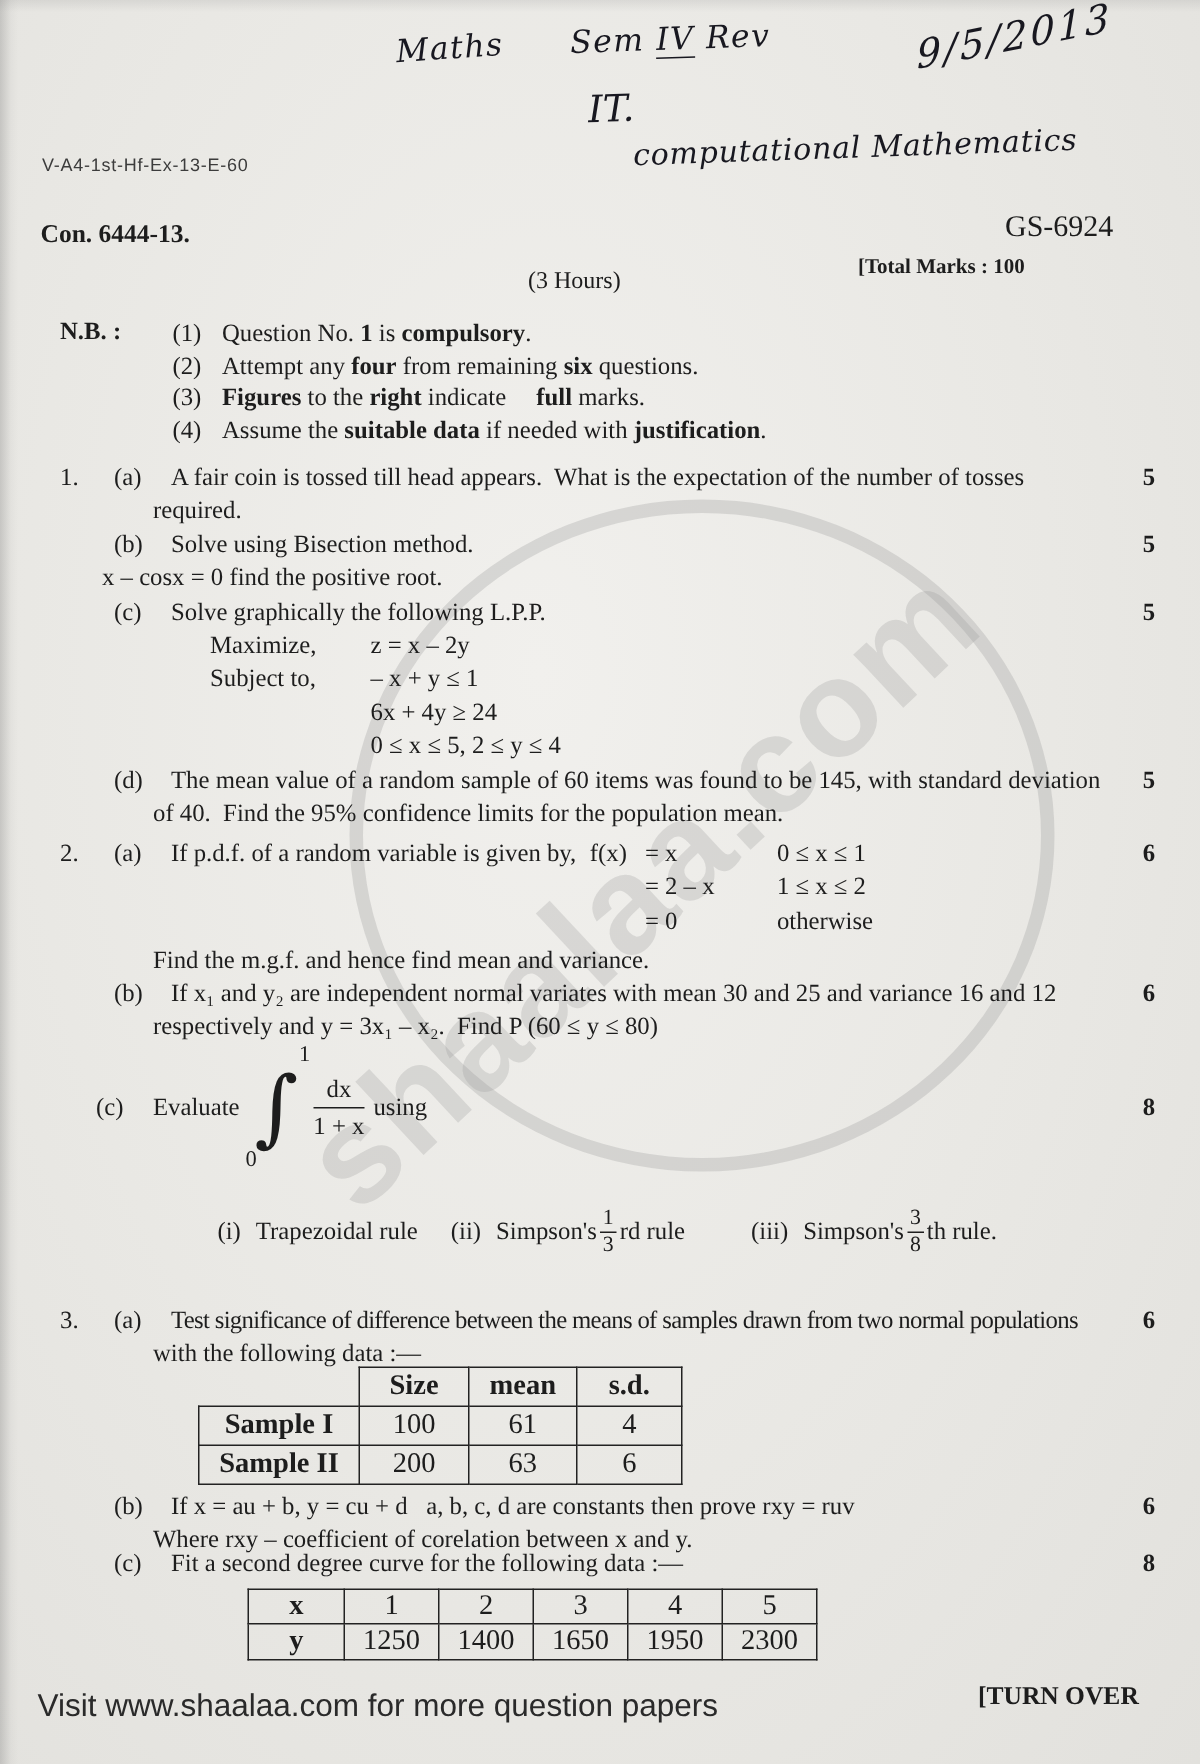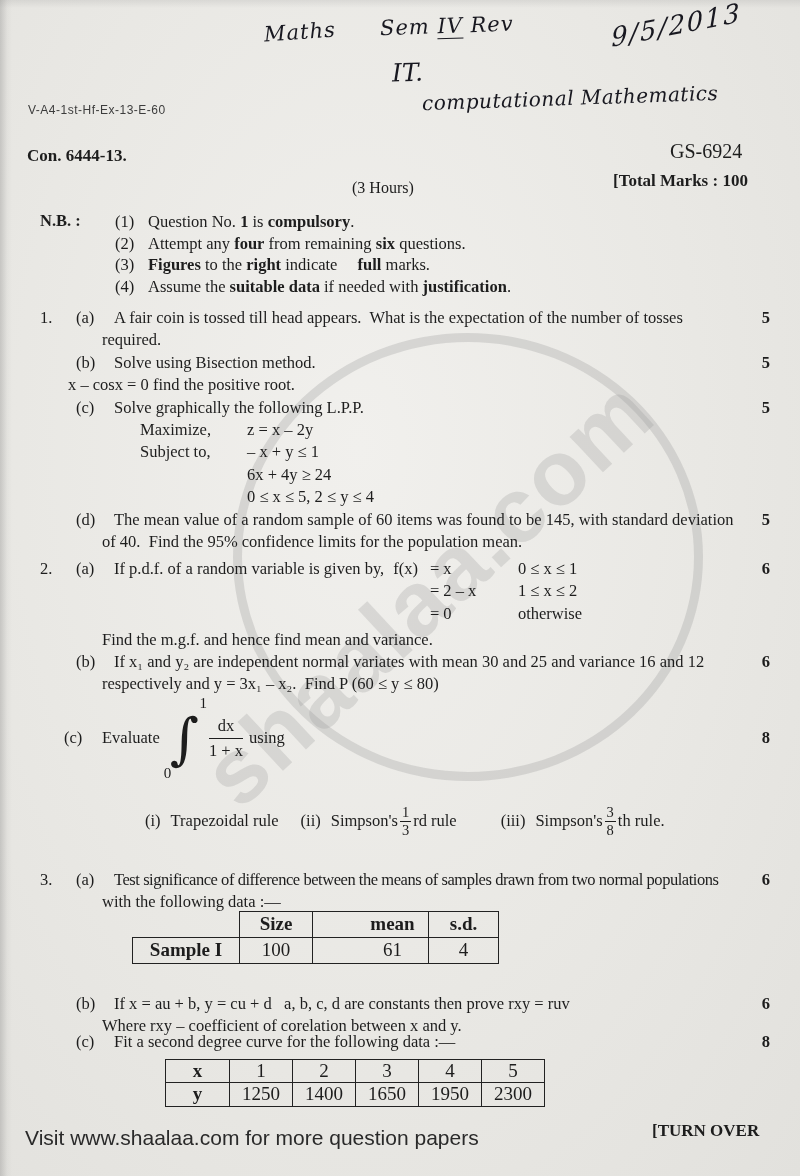--- a/index.html
+++ b/index.html
@@ -29,21 +29,21 @@
   .hw-date{left:610px;top:10px;font-size:26px;transform:rotate(-11deg) skewX(-10deg);letter-spacing:2px;}
   .hw-branch{left:392px;top:58px;font-size:25px;transform:rotate(-2deg);}
   .hw-course{left:422px;top:86px;font-size:20px;transform:rotate(-2deg);letter-spacing:0.5px;white-space:nowrap;}
 
   
   .paper-code{position:absolute;left:28px;top:103px;font-family:"Liberation Sans", sans-serif;
     font-size:12px;color:#3c3c3c;letter-spacing:0.5px;}
   .con-no{position:absolute;left:27px;top:146px;font-size:17px;font-weight:bold;}
   .exam-code{position:absolute;left:670px;top:140px;font-size:20px;font-weight:normal;}
   .duration{position:absolute;left:352px;top:179px;font-size:16px;}
-  .total-marks{position:absolute;left:613px;top:171px;font-size:17px;font-weight:bold;}
+  .total-marks{position:absolute;left:572px;top:171px;font-size:14px;font-weight:bold;}
 
   
   .nb{position:absolute;left:40px;top:211px;display:flex;font-size:16.5px;}
   .nb-label{font-weight:bold;width:62px;}
   .nb-items{margin-left:13px;}
   .nb-item{display:flex;line-height:21.5px;}
   .nb-num{width:33px;}
 
   
   .qsec{position:absolute;left:28px;width:742px;font-size:16.5px;line-height:22.4px;}
@@ -86,21 +86,21 @@
   .sfrac .den{display:block;}
 
   
   table{border-collapse:collapse;font-size:19px;}
   .t1{position:absolute;left:104px;top:42px;}
   .t1 th,.t1 td{border:1.6px solid #222;text-align:center;padding:0;}
   .t1 .blank{border:none;background:transparent;}
   .t1 th{font-weight:bold;}
   .t1 .c0{width:106px;height:25px;}
   .t1 .c1{width:72px;}
-  .t1 .c2{width:71px;padding-left:44px;}
+  .t1 .c2{width:71px;}
   .t1 .c3{width:69px;}
   .t2{position:absolute;left:137px;top:190px;}
   .t2 th,.t2 td{border:1.5px solid #222;text-align:center;padding:0;height:20px;}
   .t2 th{font-weight:bold;}
   .t2 .c0{width:63px;}
   .t2 .cv{width:62px;}
 
   
   .footer-visit{position:absolute;left:25px;top:1126px;font-family:"Liberation Sans", sans-serif;
     font-size:21px;color:#2a2a2a;z-index:2;}
@@ -292,20 +292,26 @@
         <th class="c1">Size</th>
         <th class="c2">mean</th>
         <th class="c3">s.d.</th>
       </tr>
       <tr>
         <th class="c0">Sample I</th>
         <td class="c1">100</td>
         <td class="c2">61</td>
         <td class="c3">4</td>
       </tr>
+      <tr>
+        <th class="c0">Sample II</th>
+        <td class="c1">200</td>
+        <td class="c2">63</td>
+        <td class="c3">6</td>
+      </tr>
     </tbody>
       </table>
 
     <div style="position:absolute;top:124px;width:100%;">
       <div class="qrow">
         <span class="qnum"></span>
         <span class="qsub">(b)</span>
         <span class="qtext">If x = au + b, y = cu + d&nbsp;&nbsp; a, b, c, d are constants then prove rxy = ruv</span>
         <span class="qmarks">6</span>
       </div>

